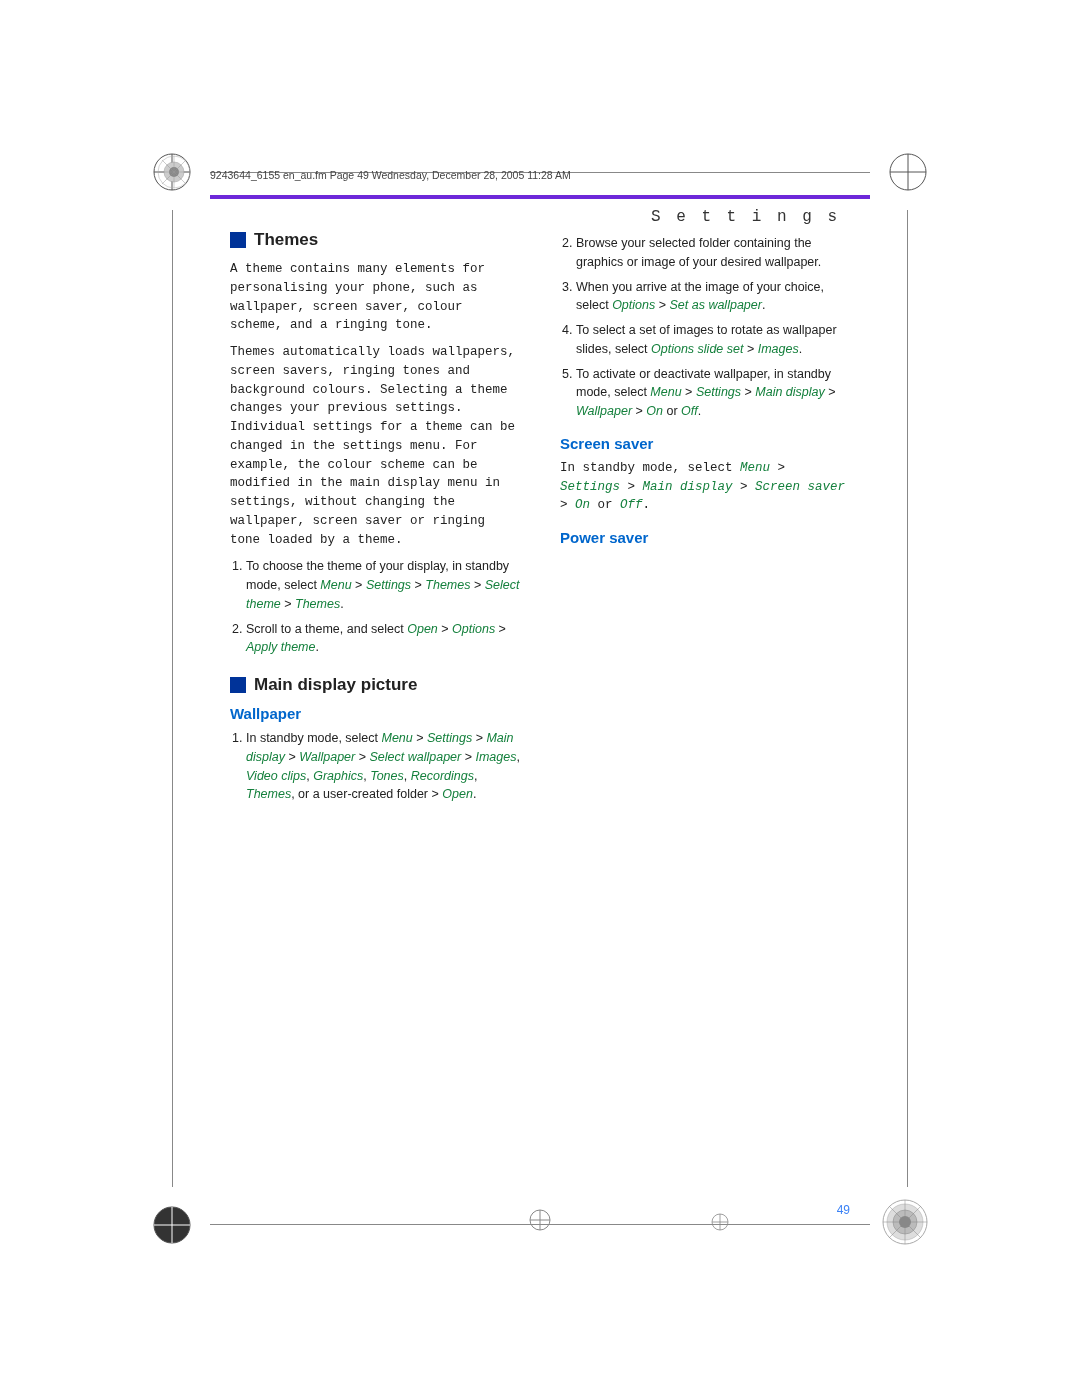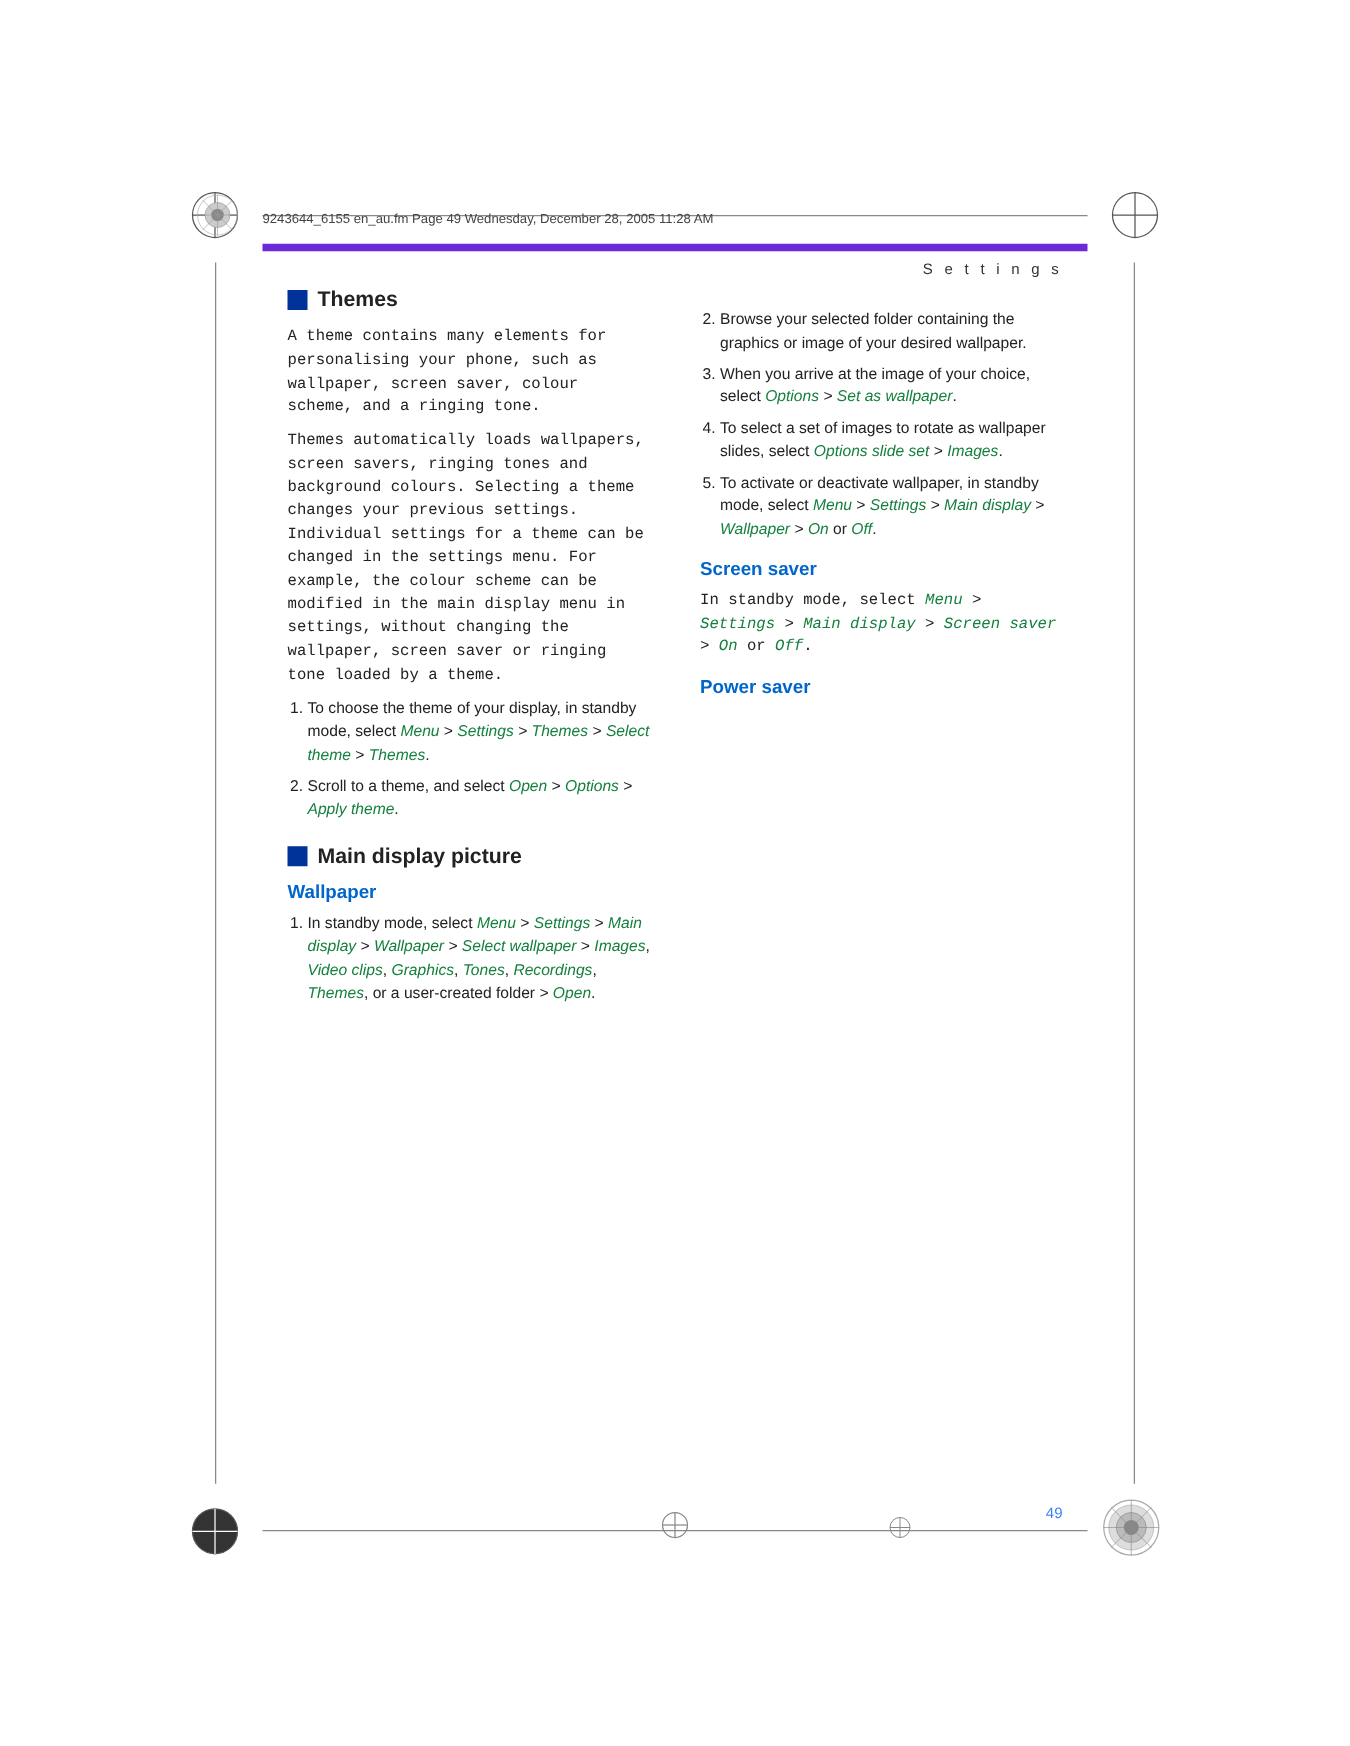--- a/index.html
+++ b/index.html
@@ -56,36 +56,36 @@
       position: absolute;
       top: 175px;
       left: 210px;
       right: 210px;
       height: 22px;
       display: flex;
       align-items: center;
       font-size: 11px;
       color: #444;
       font-family: Arial, sans-serif;
-      border-bottom: 6px solid #6d28d9;
+      border-bottom: 4px solid #6d28d9;
       padding-bottom: 20px;
     }
 
     .header-filename {
       flex: 1;
       font-size: 10.5px;
     }
 
     
     .settings-label {
       position: absolute;
       top: 208px;
-      right: 230px;
-      font-family: Liberation Sans, sans-serif;
-      font-size: 12px;
+      right: 240px;
+      font-family: Liberation Mono, monospace;
+      font-size: 16px;
       letter-spacing: 3px;
       color: #333;
     }
 
     
     .main-content {
       position: absolute;
       top: 230px;
       left: 230px;
       right: 230px;
@@ -263,21 +263,21 @@
         <li>
           <span>In standby mode, select <span class="blue-link">Menu</span> &gt; <span class="blue-link">Settings</span> &gt; <span class="blue-link">Main display</span> &gt; <span class="blue-link">Wallpaper</span> &gt; <span class="blue-link">Select wallpaper</span> &gt; <span class="blue-link">Images</span>, <span class="blue-link">Video clips</span>, <span class="blue-link">Graphics</span>, <span class="blue-link">Tones</span>, <span class="blue-link">Recordings</span>, <span class="blue-link">Themes</span>, or a user-created folder &gt; <span class="blue-link">Open</span>.</span>
         </li>
       </ol>
     </div>
 
   </div>
 
   <div class="right-column">
 
-    <ol start="2" style="margin-top: 16px;">
+    <ol start="2" style="margin-top: 4px;">
       <li>
         <span>Browse your selected folder containing the graphics or image of your desired wallpaper.</span>
       </li>
       <li>
         <span>When you arrive at the image of your choice, select <span class="blue-link">Options</span> &gt; <span class="blue-link">Set as wallpaper</span>.</span>
       </li>
       <li>
         <span>To select a set of images to rotate as wallpaper slides, select <span class="blue-link">Options slide set</span> &gt; <span class="blue-link">Images</span>.</span>
       </li>
       <li>

